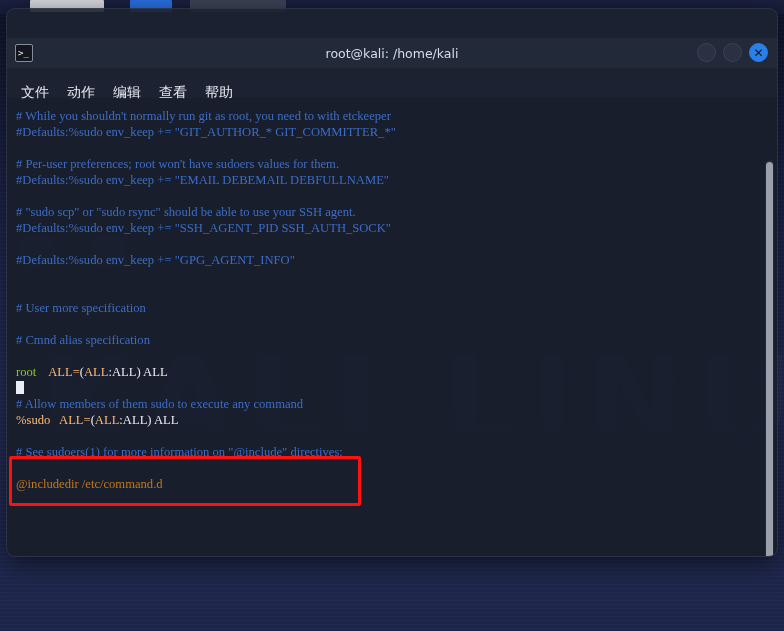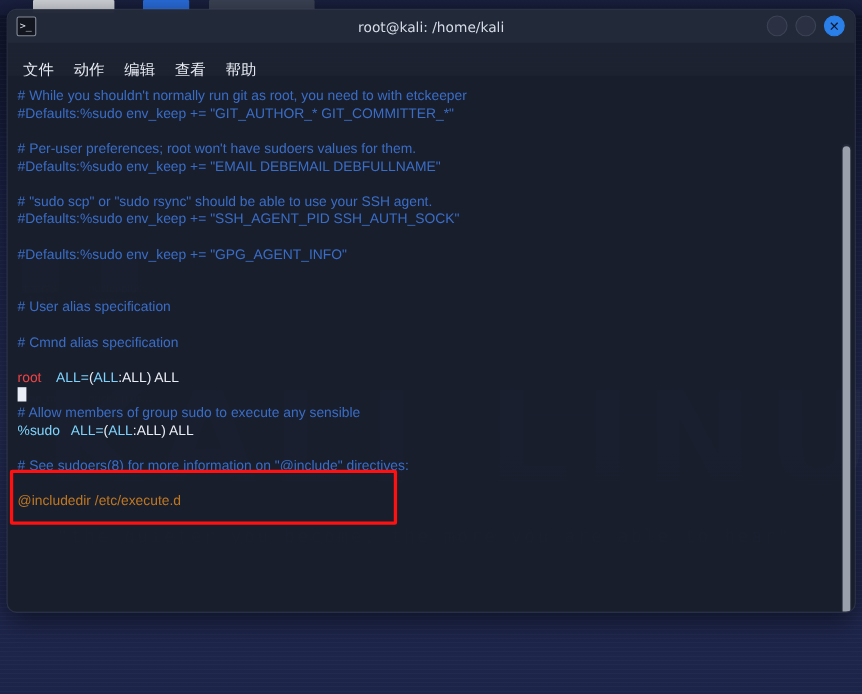--- a/index.html
+++ b/index.html
@@ -112,21 +112,21 @@
     background:rgba(28,34,48,0.90);
     box-shadow:0 6px 26px rgba(0,0,0,.55);
     overflow:hidden;
     border:1px solid rgba(90,100,125,.25);
   }
 
   #titlebar {
     position:relative;
     height:30px;
     background:rgba(37,43,58,0.82);
-    display:flex; align-items:center;
+    display:flex; align-items:center;margin-top:29px;
   }
   #appicon {
     width:18px; height:18px;
     margin-left:8px;
     background:#13161f;
     border:1px solid #868c9a;
     border-radius:2px;
     position:relative;
     flex:none;
   }
@@ -192,34 +192,34 @@
     cursor:default;
     margin-top:20px;
   }
 
   
   #termbody {
     position:relative;
     height:489px;
     background:rgba(24,29,42,0.63);
     padding:10px 0 0 0;
-    font-family:Liberation Sans, sans-serif;
+    font-family:Liberation Serif, serif;
     font-size:12.6px;
     line-height:16px;
     overflow:hidden;
   }
   .line {
     white-space:pre;
     padding-left:9px;
     height:16px;
   }
   .cmt   { color:#3a6dc6; }
   .txt   { color:#e9edf5; }
-  .red   { color:#ef4444; }
-  .mag   { color:#7dd3fc;text-align:center; }
+  .red   { color:#84cc16; }
+  .mag   { color:#fdba74;text-align:center; }
   .orn   { color:#c07820; }
   .cursor {
     display:inline-block;
     width:8px; height:13px;
     background:#e9edf5;
     vertical-align:-2px;
   }
 
   
   #redbox {
@@ -314,32 +314,32 @@
         <div class="line">&nbsp;</div>
         <div class="line"><span class="cmt"># Per-user preferences; root won't have sudoers values for them.</span></div>
         <div class="line"><span class="cmt">#Defaults:%sudo env_keep += "EMAIL DEBEMAIL DEBFULLNAME"</span></div>
         <div class="line">&nbsp;</div>
         <div class="line"><span class="cmt"># "sudo scp" or "sudo rsync" should be able to use your SSH agent.</span></div>
         <div class="line"><span class="cmt">#Defaults:%sudo env_keep += "SSH_AGENT_PID SSH_AUTH_SOCK"</span></div>
         <div class="line">&nbsp;</div>
         <div class="line"><span class="cmt">#Defaults:%sudo env_keep += "GPG_AGENT_INFO"</span></div>
         <div class="line">&nbsp;</div>
         <div class="line">&nbsp;</div>
-        <div class="line"><span class="cmt"># User alias specification</span></div>
+        <div class="line"><span class="cmt"># User more specification</span></div>
         <div class="line">&nbsp;</div>
         <div class="line"><span class="cmt"># Cmnd alias specification</span></div>
         <div class="line">&nbsp;</div>
         <div class="line"><span class="red">root</span><span class="txt">    </span><span class="mag">ALL</span><span class="mag">=</span><span class="txt">(</span><span class="mag">ALL</span><span class="txt">:ALL) ALL</span></div>
         <div class="line"><span class="cursor"></span></div>
-        <div class="line"><span class="cmt"># Allow members of group sudo to execute any sensible</span></div>
+        <div class="line"><span class="cmt"># Allow members of them sudo to execute any command</span></div>
         <div class="line"><span class="mag">%sudo</span><span class="txt">   </span><span class="mag">ALL</span><span class="mag">=</span><span class="txt">(</span><span class="mag">ALL</span><span class="txt">:ALL) ALL</span></div>
         <div class="line">&nbsp;</div>
-        <div class="line"><span class="cmt"># See sudoers(8) for more information on "@include" directives:</span></div>
-        <div class="line">&nbsp;</div>
-        <div class="line"><span class="orn">@includedir /etc/execute.d</span></div>
+        <div class="line"><span class="cmt"># See sudoers(1) for more information on "@include" directives:</span></div>
+        <div class="line">&nbsp;</div>
+        <div class="line"><span class="orn">@includedir /etc/command.d</span></div>
       </div>
 
     <div id="redbox"></div>
 
     <div id="scrollbar">
       <div id="scrollthumb"></div>
     </div>
   </div>
 </div>
 

